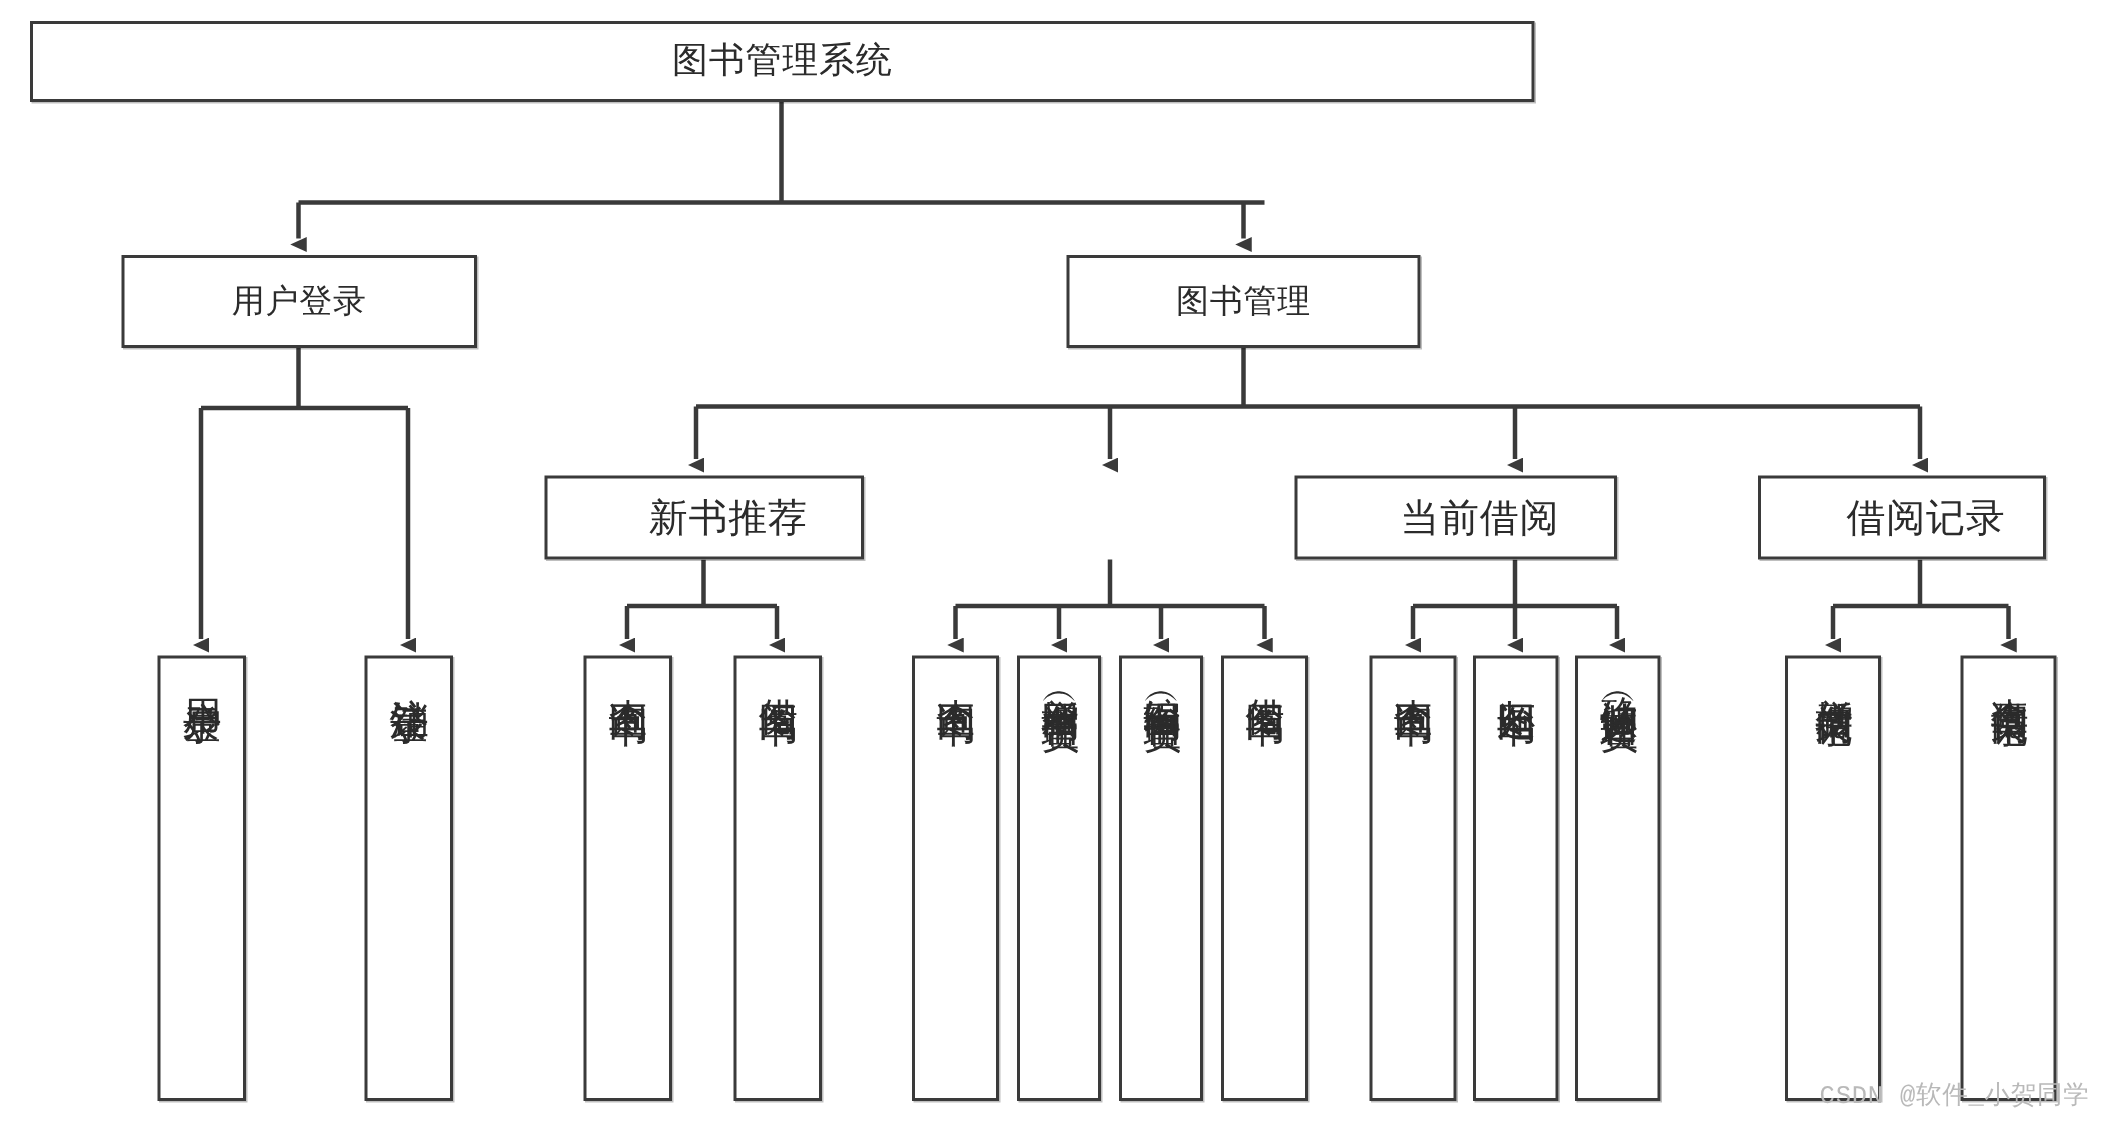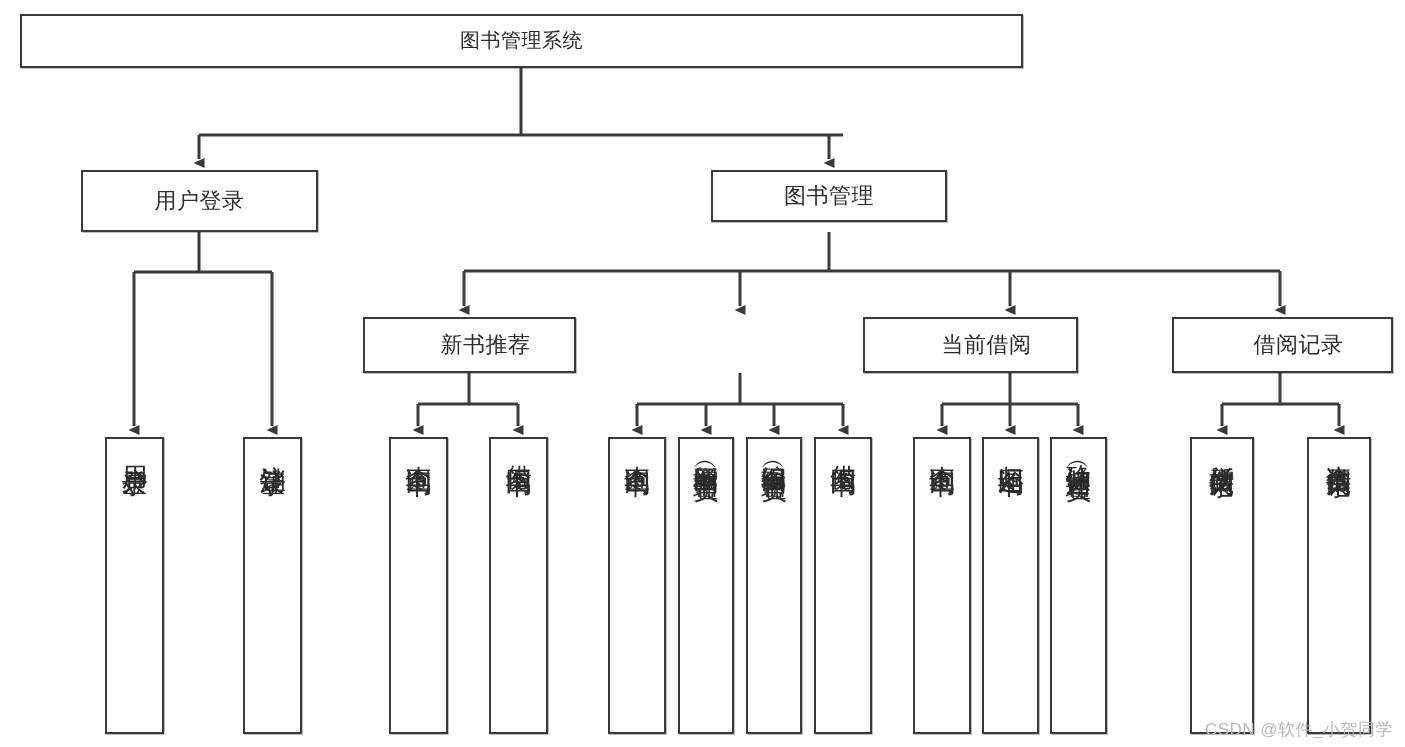--- a/index.html
+++ b/index.html
@@ -23,23 +23,23 @@
     justify-content:center;
     color:#2b2b2b;
     box-shadow:1px 1px 0 rgba(0,0,0,0.25);
   }
   .node .lbl{
     display:block;
     text-align:center;
     line-height:1.18;
     letter-spacing:0.5px;
   }
-  .node.root .lbl{font-size:20px;}
+  .node.root .lbl{font-size:24px;}
   .node.lvl2 .lbl{font-size:22px;}
-  .node.lvl3 .lbl{font-size:22px;margin-left:32px;}
+  .node.lvl3 .lbl{font-size:26px;margin-left:32px;}
 
   .node.leaf{
     align-items:flex-start;
     justify-content:center;
     padding-top:6px;
   }
   .node.leaf .lbl{
     writing-mode:vertical-rl;
     text-orientation:upright;
     font-size:26px;
@@ -51,20 +51,21 @@
 
   #watermark{
     position:absolute;
     right:12px;
     bottom:6px;
     font-size:17px;
     color:#b9b9b9;
     white-space:nowrap;
     pointer-events:none;
     letter-spacing:0.5px;
+    font-family:Liberation Mono, monospace;
   }
 </style>
 </head>
 <body>
 
 <div id="canvas">
 
   <svg id="edges" viewBox="0 0 1405 747" xmlns="http://www.w3.org/2000/svg">
     <defs>
       <marker id="arrow" markerWidth="10" markerHeight="11" refX="1" refY="5.5" orient="auto" markerUnits="userSpaceOnUse">
@@ -115,31 +116,31 @@
     </g>
   </svg>
 
   <div class="node root" style="left:20px;top:14px;width:1003px;height:54px;">
     <span class="lbl">图书管理系统</span>
   </div>
 
   <div class="node lvl2" style="left:81px;top:170px;width:237px;height:62px;">
     <span class="lbl">用户登录</span>
   </div>
-  <div class="node lvl2" style="left:711px;top:170px;width:236px;height:52px;">
+  <div class="node lvl2" style="left:711px;top:170px;width:236px;height:62px;">
     <span class="lbl">图书管理</span>
   </div>
 
   <div class="node lvl3" style="left:363px;top:317px;width:213px;height:56px;">
     <span class="lbl">新书推荐</span>
   </div>
   <div class="node lvl3" style="left:863px;top:317px;width:215px;height:56px;">
     <span class="lbl">当前借阅</span>
   </div>
-  <div class="node lvl3" style="left:1172px;top:317px;width:221px;height:56px;">
+  <div class="node lvl3" style="left:1172px;top:317px;width:192px;height:56px;">
     <span class="lbl">借阅记录</span>
   </div>
 
   <div class="node leaf" style="left:105px;top:437px;width:59px;height:297px;">
     <span class="lbl">用户登录</span>
   </div>
   <div class="node leaf" style="left:243px;top:437px;width:59px;height:297px;">
     <span class="lbl">注销登录</span>
   </div>
 

